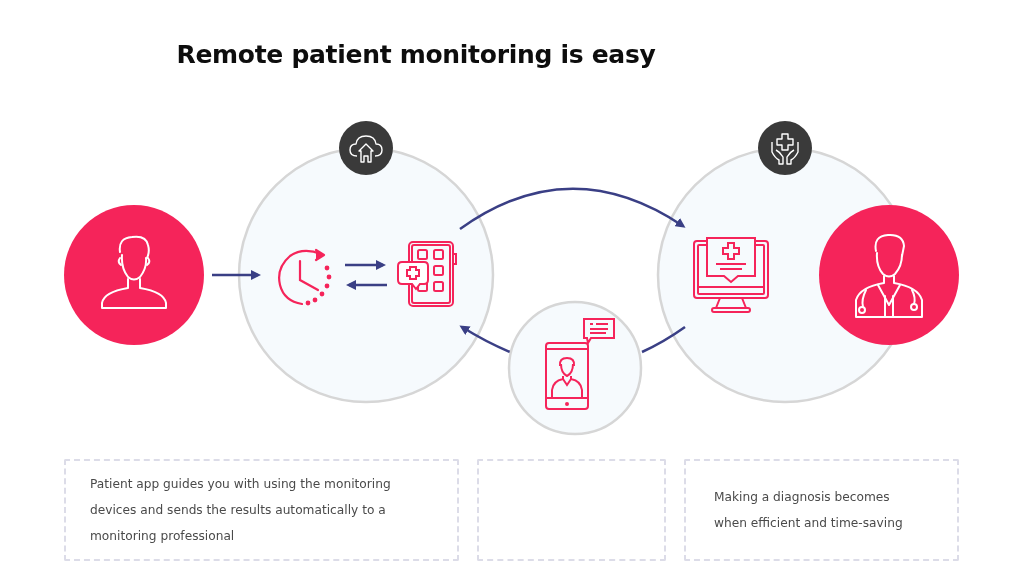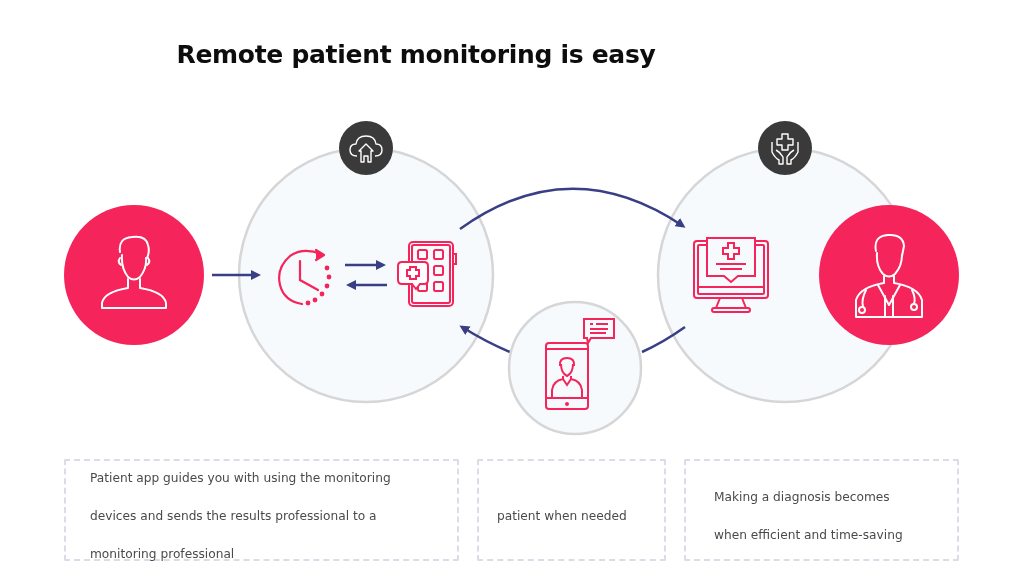--- a/index.html
+++ b/index.html
@@ -11,21 +11,21 @@
       color: #0d0d0d; letter-spacing: -0.3px;
     }
     svg.diagram { position: absolute; left: 0; top: 0; }
     .card {
       position: absolute; border: 2px dashed #dcdce8; border-radius: 2px;
       top: 459px; height: 102px;
       color: #4a4a4a; font-size: 12.2px; line-height: 26px;
       font-family: "DejaVu Sans", sans-serif; font-weight: 500;
       display: flex; align-items: center;
     }
-    .card span { display: block; margin-top: 12px; }
+    .card span { display: block; }
     #card-1 { left: 64px; width: 395px; padding: 0 24px; align-items: center; }
     #card-2 { left: 477px; width: 189px; padding: 0 18px; }
     #card-3 { left: 684px; width: 275px; padding: 0 28px; align-items: center; }
   </style>
 </head>
 <body>
 
 <div class="title">Remote patient monitoring is easy</div>
 
 <svg class="diagram" width="1024" height="583" viewBox="0 0 1024 583">
@@ -136,27 +136,26 @@
     <line x1="590" y1="324" x2="593" y2="324"></line>
     <line x1="596" y1="324" x2="608" y2="324"></line>
     <line x1="590" y1="329" x2="608" y2="329"></line>
     <line x1="590" y1="333" x2="606" y2="333"></line>
   </g>
 </svg>
 
 <div class="card" id="card-1">
   <div>
     <span>Patient app guides you with using the monitoring</span>
-    <span>devices and sends the results professional to a</span>
+    <span>devices and sends the results automatically to a</span>
     <span>monitoring professional</span>
   </div>
 </div>
 <div class="card" id="card-2">
   <div>
-    <span>patient when needed</span>
   </div>
 </div>
 <div class="card" id="card-3">
   <div>
     <span>Making a diagnosis becomes</span>
     <span>when efficient and time-saving</span>
   </div>
 </div>
 
 </body></html>

